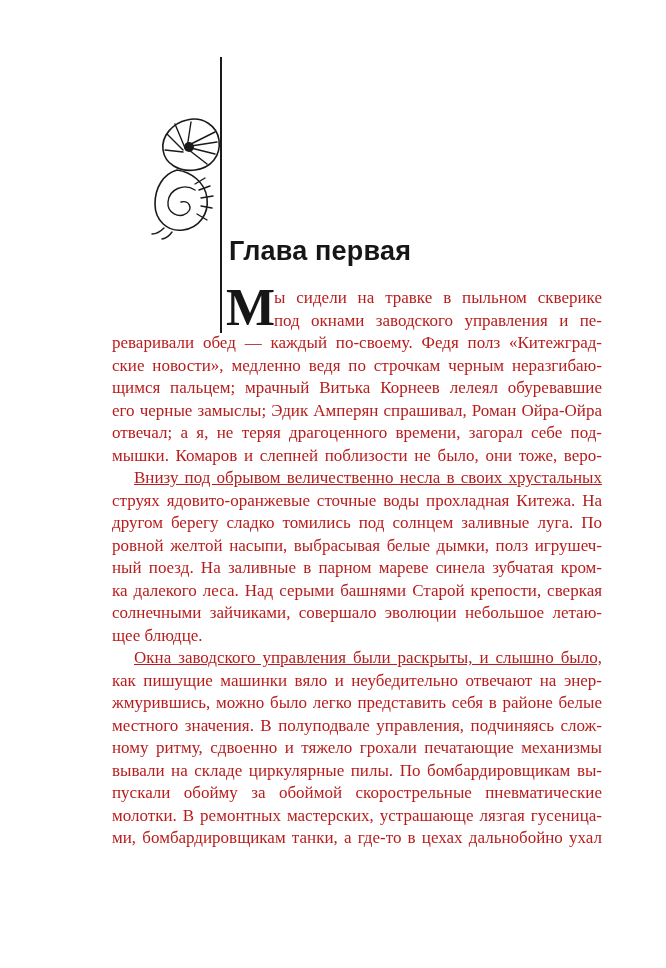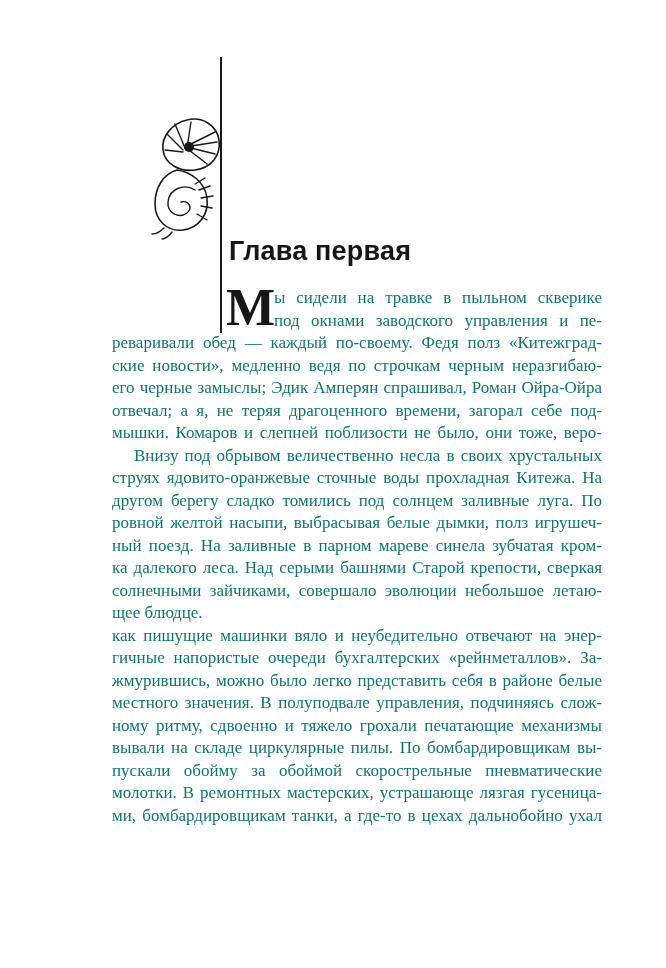--- a/index.html
+++ b/index.html
@@ -62,27 +62,28 @@
     font-size: 52px;
     line-height: 52px;
     color: #161616;
   }
   .line {
     font-size: 17px;
     line-height: 22.5px;
     text-align: justify;
     text-align-last: justify;
     white-space: normal;
-    color: #0f766e;
+    color: #b91c1c;
   }
   .line.last {
     text-align-last: left;
   }
   .line.indent {
     padding-left: 22px;
+    text-decoration: underline;
   }
   .line.beside-dropcap {
     padding-left: 162px;
   }
   svg .ink {
     fill: none;
     stroke: #1a1a1a;
     stroke-width: 1.4;
     stroke-linecap: round;
   }
@@ -116,33 +117,34 @@
 
   <h1 class="chapter-title">Глава первая</h1>
 
   <div class="body">
     <span class="dropcap">М</span>
 
   <div class="line beside-dropcap">ы сидели на травке в пыльном скверике</div>
       <div class="line beside-dropcap">под окнами заводского управления и пе-</div>
       <div class="line">реваривали обед — каждый по-своему. Федя полз «Китежград-</div>
       <div class="line">ские новости», медленно ведя по строчкам черным неразгибаю-</div>
+      <div class="line">щимся пальцем; мрачный Витька Корнеев лелеял обуревавшие</div>
       <div class="line">его черные замыслы; Эдик Амперян спрашивал, Роман Ойра-Ойра</div>
       <div class="line">отвечал; а я, не теряя драгоценного времени, загорал себе под-</div>
       <div class="line">мышки. Комаров и слепней поблизости не было, они тоже, веро-</div>
       <div class="line indent">Внизу под обрывом величественно несла в своих хрустальных</div>
       <div class="line">струях ядовито-оранжевые сточные воды прохладная Китежа. На</div>
       <div class="line">другом берегу сладко томились под солнцем заливные луга. По</div>
       <div class="line">ровной желтой насыпи, выбрасывая белые дымки, полз игрушеч-</div>
       <div class="line">ный поезд. На заливные в парном мареве синела зубчатая кром-</div>
       <div class="line">ка далекого леса. Над серыми башнями Старой крепости, сверкая</div>
       <div class="line">солнечными зайчиками, совершало эволюции небольшое летаю-</div>
       <div class="line last">щее блюдце.</div>
+      <div class="line indent">Окна заводского управления были раскрыты, и слышно было,</div>
       <div class="line">как пишущие машинки вяло и неубедительно отвечают на энер-</div>
-      <div class="line">гичные напористые очереди бухгалтерских «рейнметаллов». За-</div>
       <div class="line">жмурившись, можно было легко представить себя в районе белые</div>
       <div class="line">местного значения. В полуподвале управления, подчиняясь слож-</div>
       <div class="line">ному ритму, сдвоенно и тяжело грохали печатающие механизмы</div>
       <div class="line">вывали на складе циркулярные пилы. По бомбардировщикам вы-</div>
       <div class="line">пускали обойму за обоймой скорострельные пневматические</div>
       <div class="line">молотки. В ремонтных мастерских, устрашающе лязгая гусеница-</div>
       <div class="line">ми, бомбардировщикам танки, а где-то в цехах дальнобойно ухал</div>
     </div>
 
 </div>

